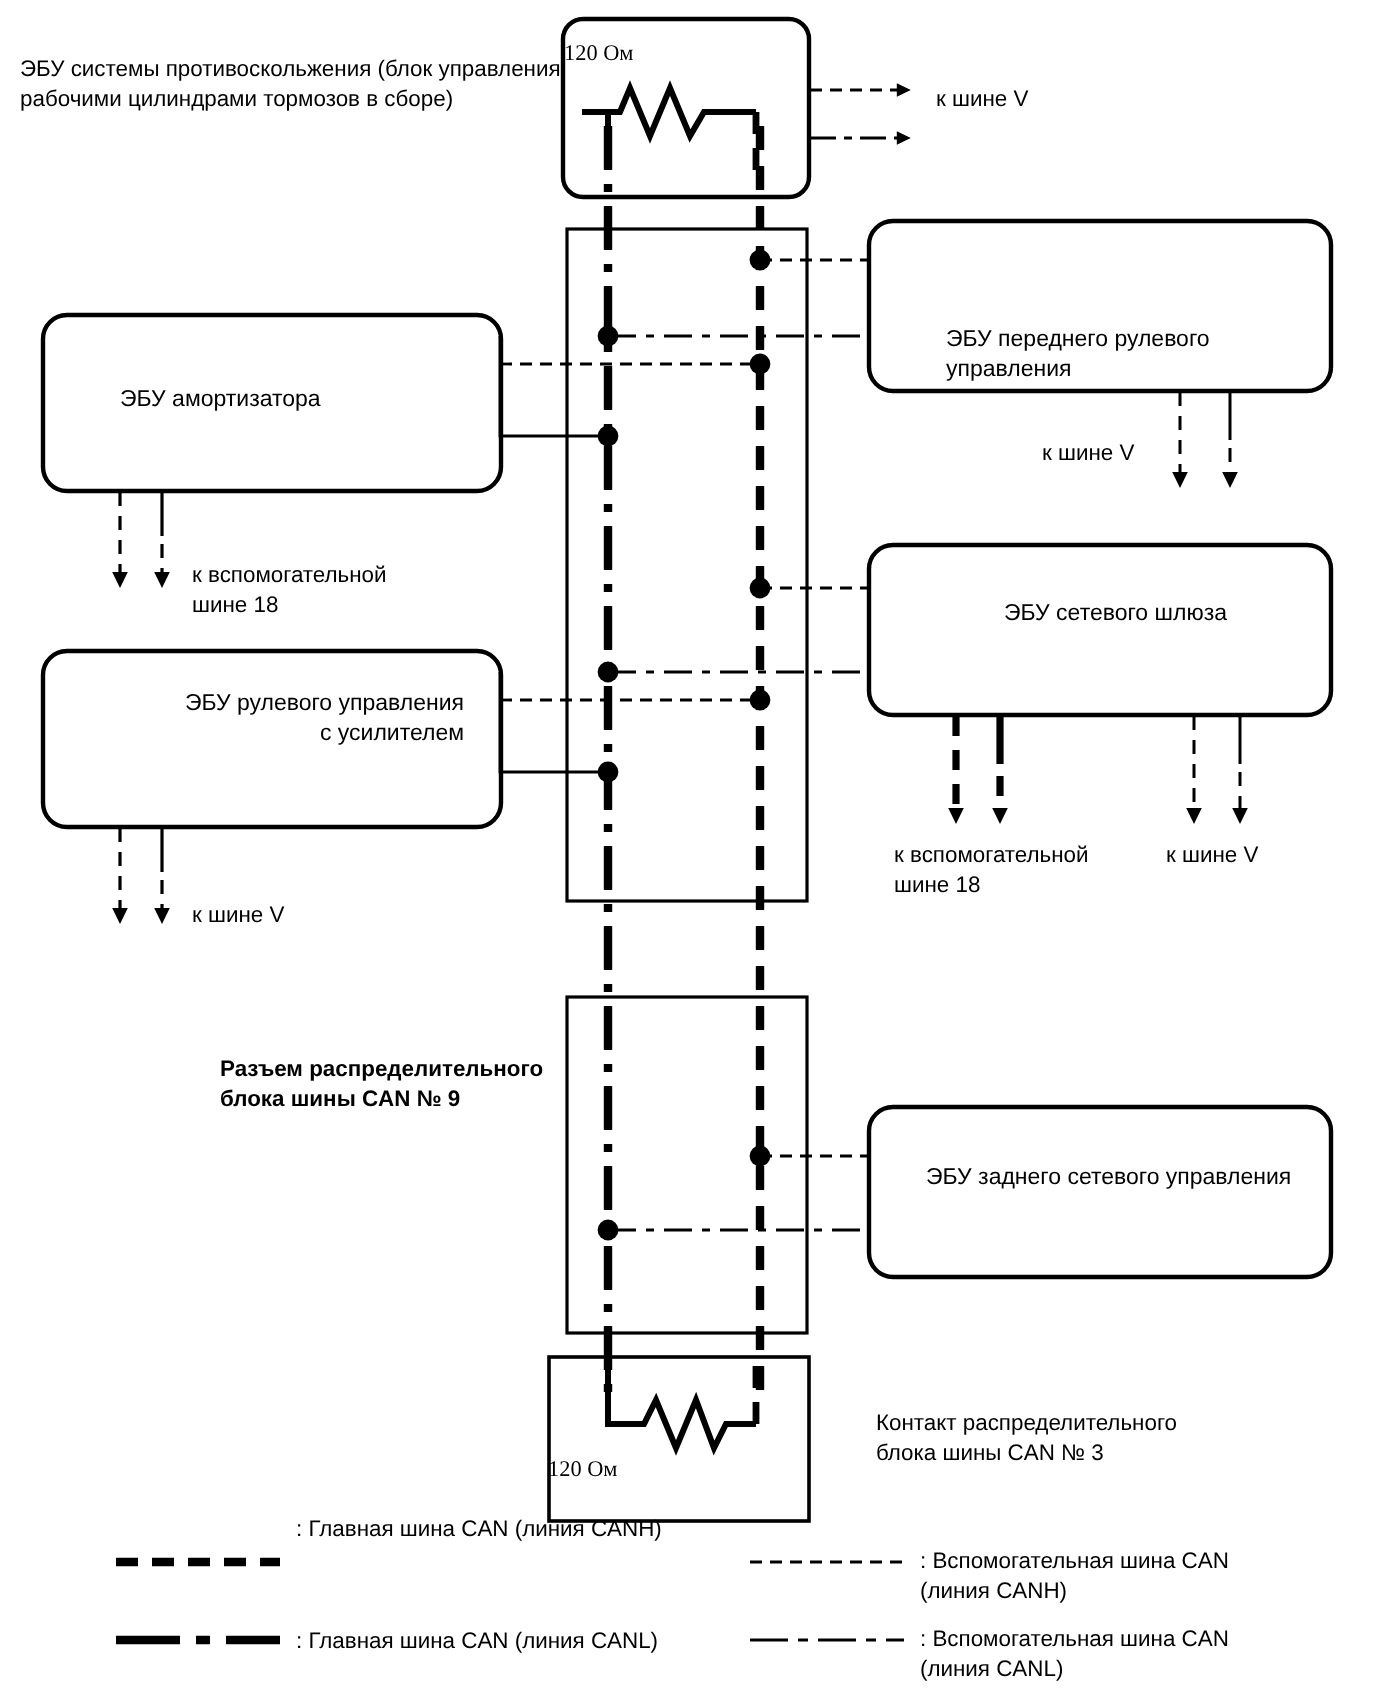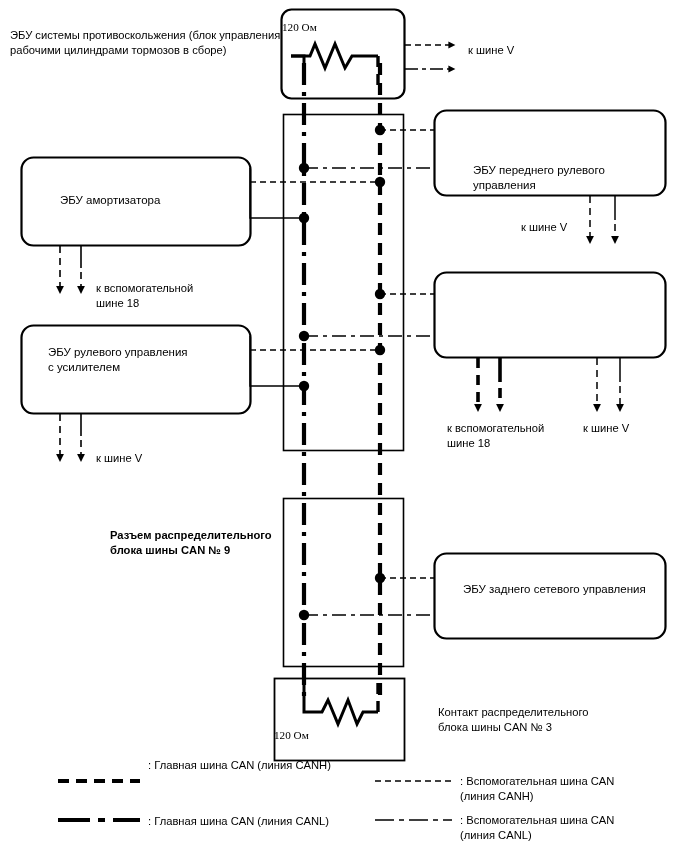--- a/index.html
+++ b/index.html
@@ -110,26 +110,27 @@
 </svg>
 
 <div class="lbl" style="left:10px; top:28px; width:272px;">ЭБУ системы противоскольжения (блок управления
 рабочими цилиндрами тормозов в сборе)</div>
 
 <div class="lbl c" style="left:282px; top:20px; width:122px;">120 Ом</div>
 
 
 <div class="box-txt" style="left:60px; top:193px; width:185px;">ЭБУ амортизатора</div>
 
-<div class="box-txt" style="left:48px; top:345px; width:200px;">ЭБУ рулевого управления
+<div class="box-txt" style="left:32px; top:345px; width:200px;text-align:right;">ЭБУ рулевого управления
 с усилителем</div>
 
 <div class="box-txt" style="left:473px; top:116px; width:185px;margin-top:47px;">ЭБУ переднего рулевого
 управления</div>
 
+<div class="box-txt" style="left:502px; top:300px; width:185px;">ЭБУ сетевого шлюза</div>
 
 <div class="box-txt" style="left:463px; top:582px; width:210px;">ЭБУ заднего сетевого управления</div>
 
 <div class="lbl" style="left:468px; top:43px;">к шине V</div>
 
 <div class="lbl" style="left:96px; top:281px; width:120px;">к вспомогательной
 шине 18</div>
 
 <div class="lbl" style="left:96px; top:451px;">к шине V</div>
 

